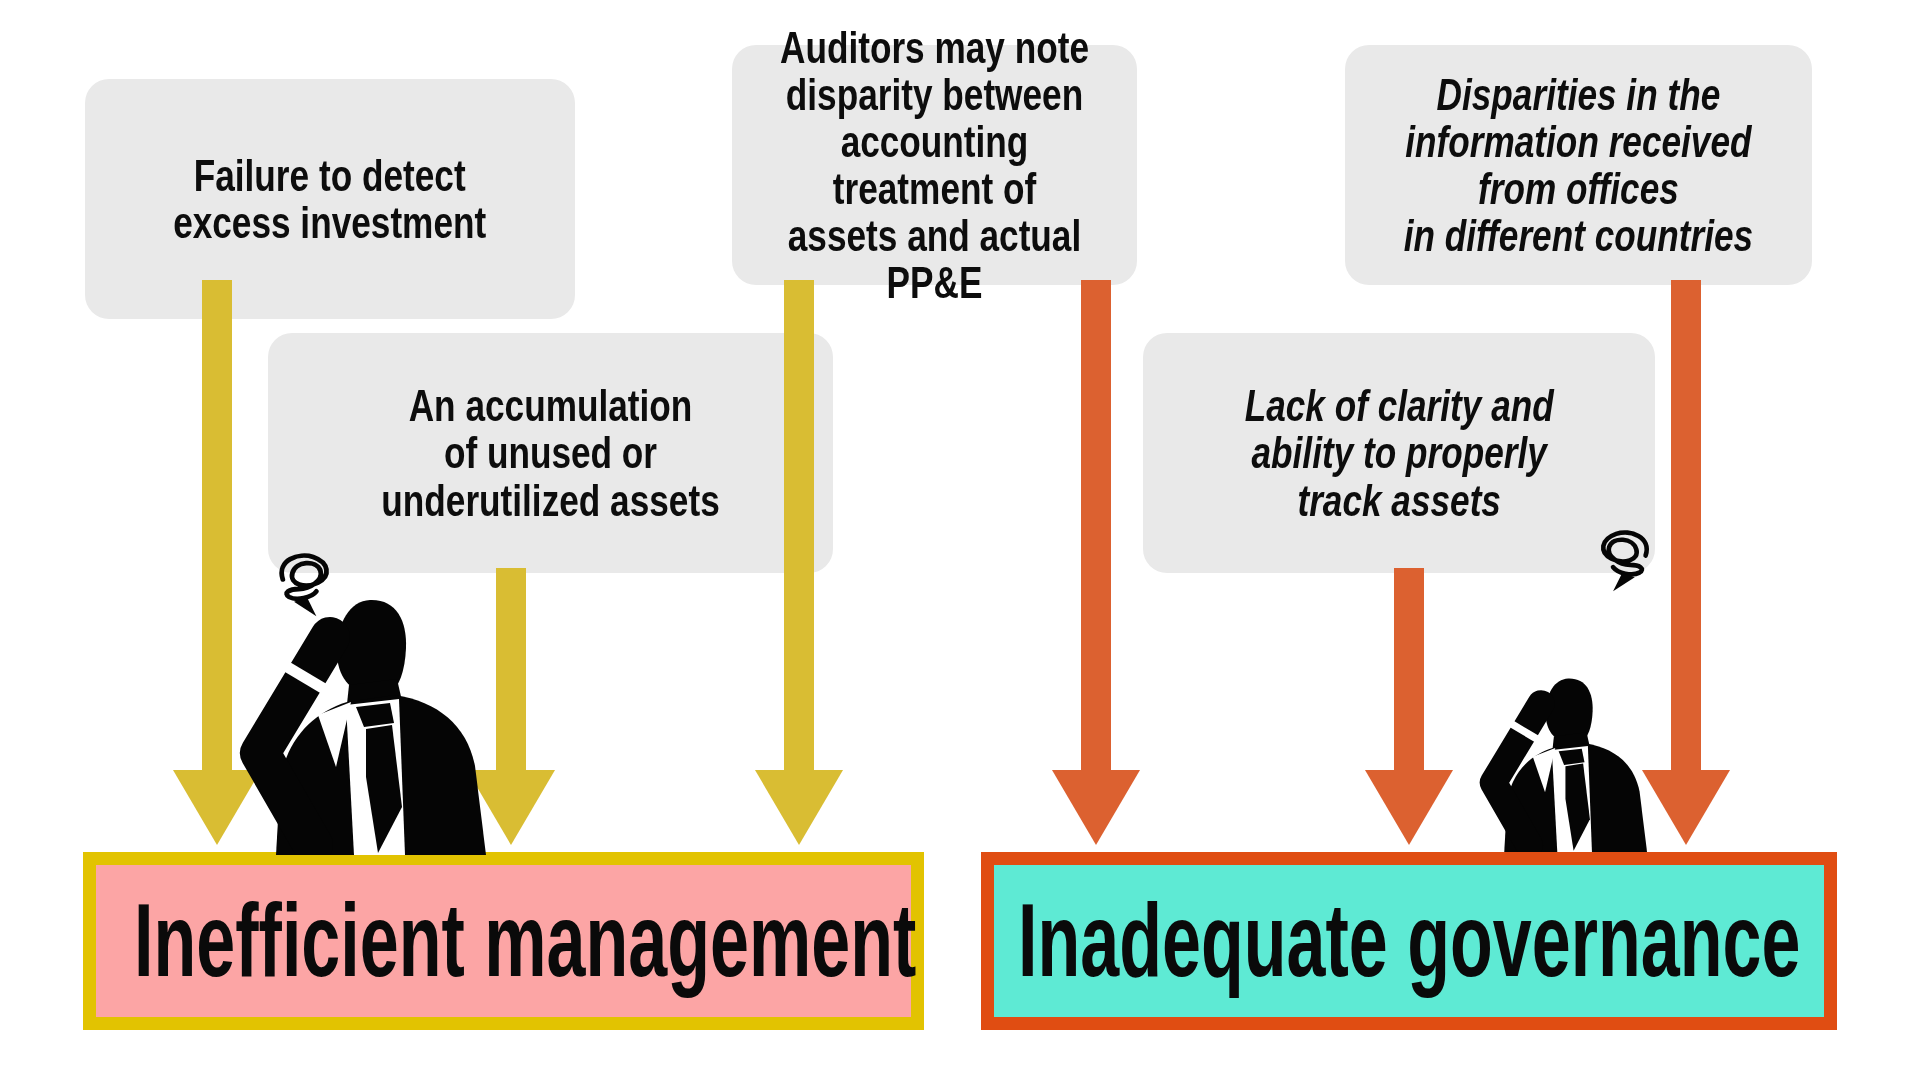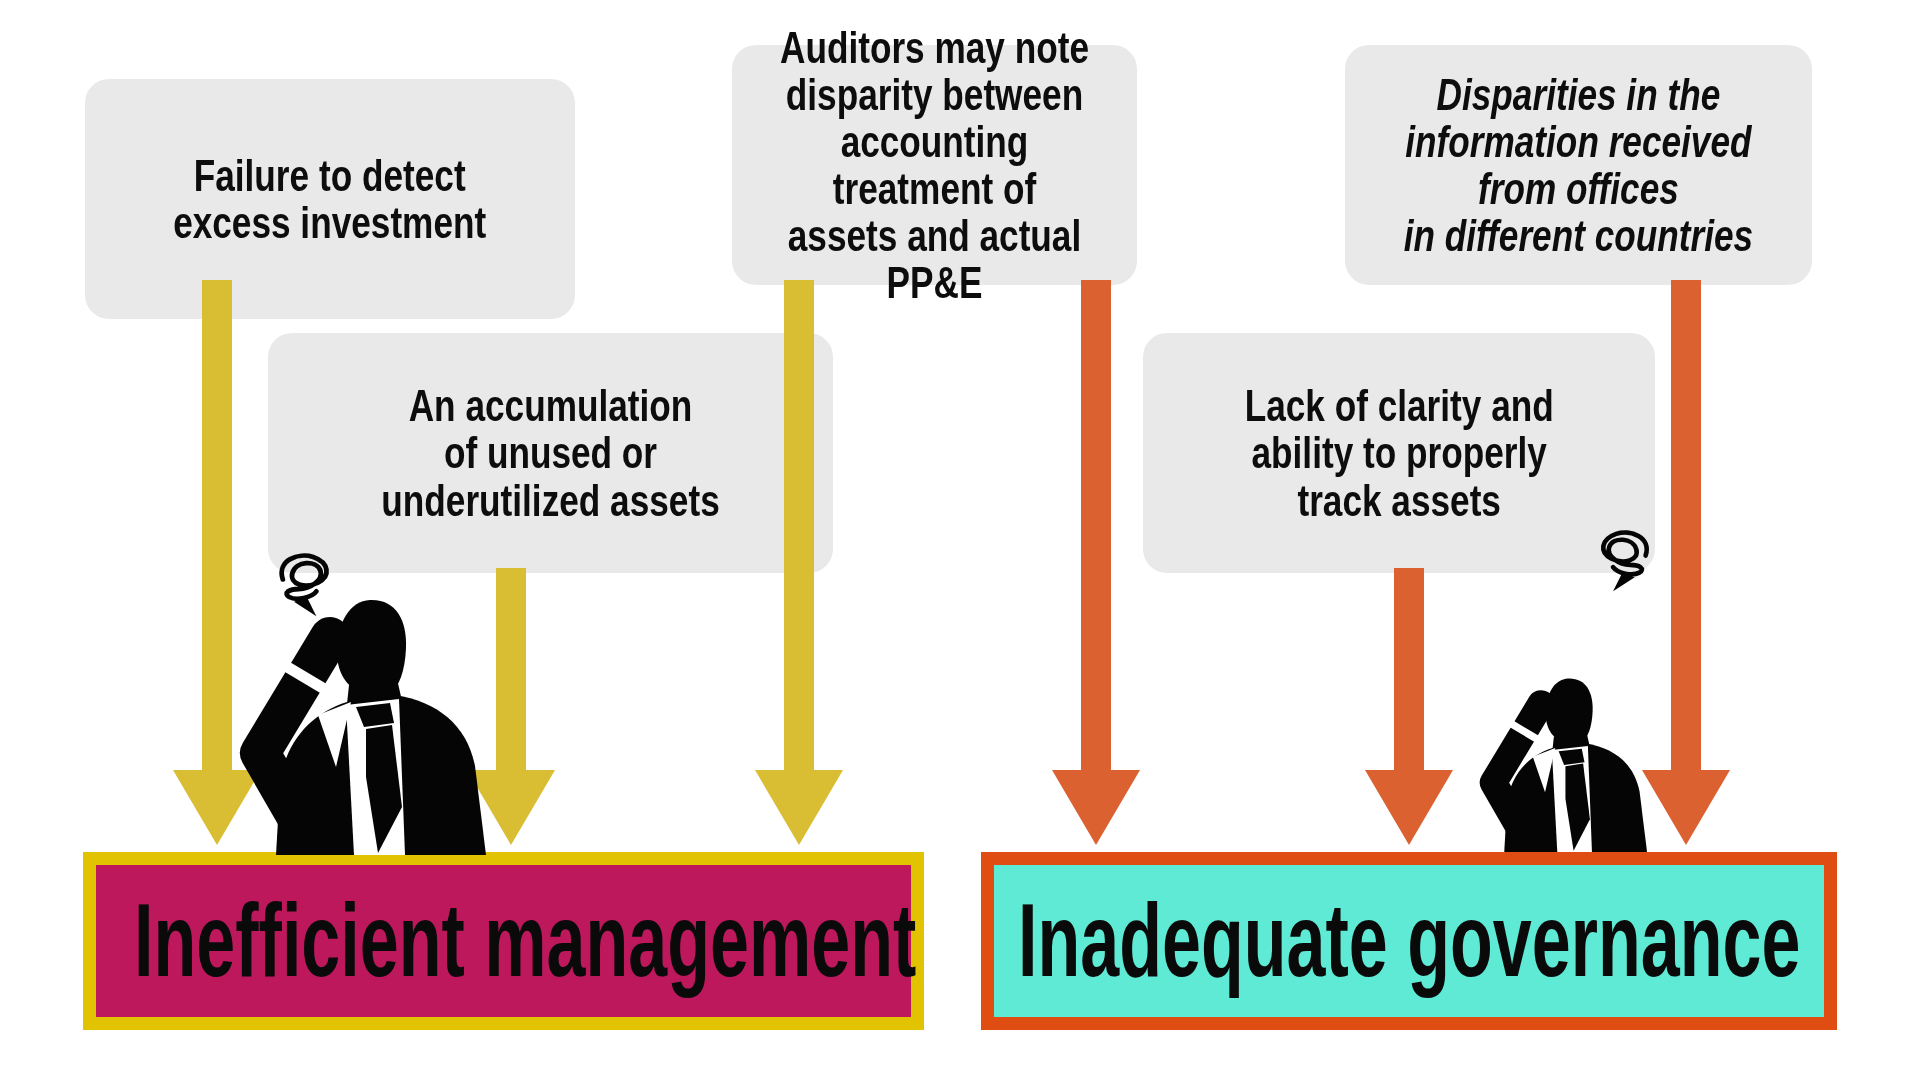--- a/index.html
+++ b/index.html
@@ -30,21 +30,21 @@
     color: #0d0d0d;
     text-align: center;
     white-space: pre-line;
     transform: scaleX(0.80);
     transform-origin: center;
   }
   .b1 { left: 85px;   top: 45px;  width: 490px; height: 240px; margin-top: 34px; }
   .b2 { left: 268px;  top: 333px; width: 565px; height: 240px; }
   .b3 { left: 732px;  top: 45px;  width: 405px; height: 240px; }
   .b4 { left: 1345px; top: 45px;  width: 467px; height: 240px; font-style: italic; }
-  .b5 { left: 1143px; top: 333px; width: 512px; height: 240px; }
+  .b5 { left: 1143px; top: 333px; width: 512px; height: 240px; font-style: italic; }
 
   
   .shaft { position: absolute; width: 30px; z-index: 2; }
   .yellow { background: #d9bd33; }
   .orange { background: #dc6130; }
   .s1 { left: 202px;  top: 280px; height: 492px; }
   .s2 { left: 496px;  top: 568px; height: 204px; }
   .s3 { left: 784px;  top: 280px; height: 492px; }
   .s4 { left: 1081px; top: 280px; height: 492px; }
   .s5 { left: 1394px; top: 568px; height: 204px; }
@@ -83,21 +83,21 @@
     font-weight: bold;
     font-size: 103px;
     color: #0a0a0a;
     white-space: nowrap;
     transform: scaleX(0.68);
     transform-origin: center;
   }
   .banner-yellow {
     left: 83px; width: 841px;
     border: 13px solid #e2c301;
-    background: #be185d;
+    background: #fca5a5;
     padding-left: 44px;
   }
   .banner-orange {
     left: 981px; width: 856px;
     border: 13px solid #e04d12;
     background: #5eead4;
   }
 
   
   .man { position: absolute; z-index: 4; }

